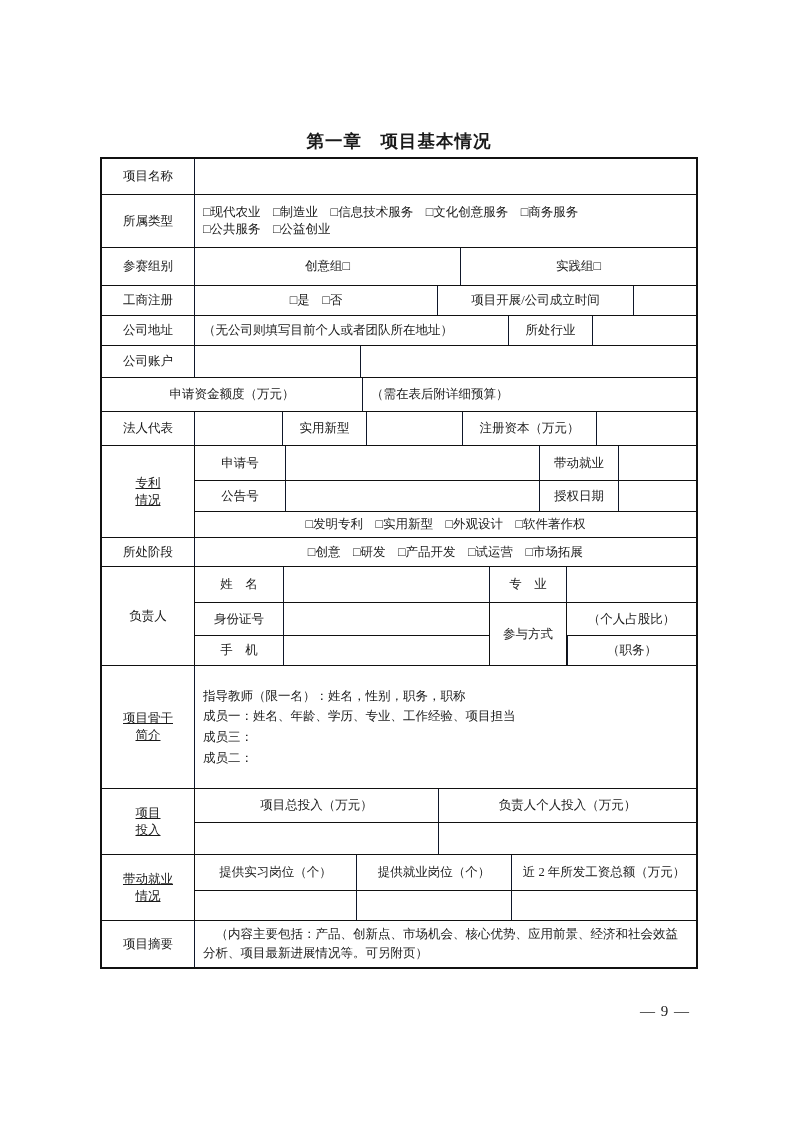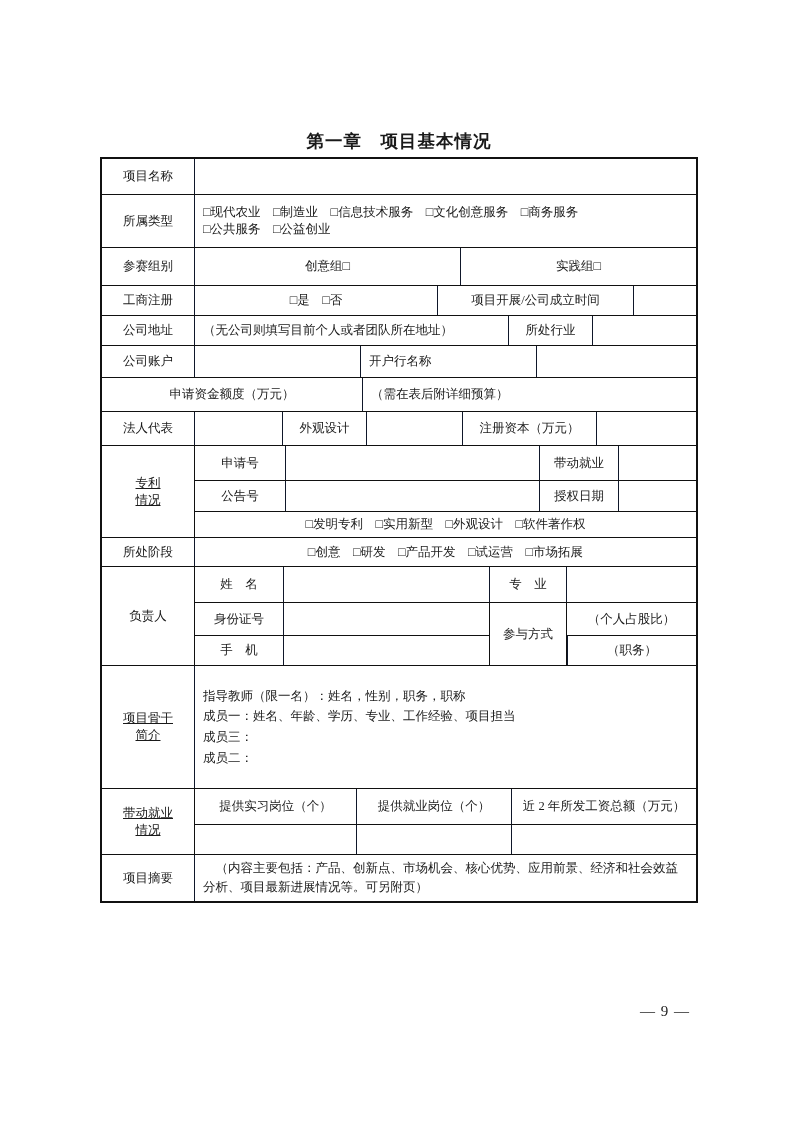--- a/index.html
+++ b/index.html
@@ -80,33 +80,32 @@
     <div class="r" style="height:30px">
       <div class="c lab">公司地址</div>
       <div class="c left" style="width:314px">（无公司则填写目前个人或者团队所在地址）</div>
       <div class="c" style="width:84px">所处行业</div>
       <div class="c grow"></div>
     </div>
 
     <div class="r" style="height:32px">
       <div class="c lab">公司账户</div>
       <div class="c" style="width:166px"></div>
-      <div class="c left" style="width:176px">开户行名称</div>
       <div class="c grow"></div>
     </div>
 
     <div class="r" style="height:34px">
       <div class="c" style="width:260px">申请资金额度（万元）</div>
       <div class="c grow left">（需在表后附详细预算）</div>
     </div>
 
     <div class="r" style="height:34px">
       <div class="c lab">法人代表</div>
       <div class="c" style="width:88px"></div>
-      <div class="c" style="width:84px">外观设计</div>
+      <div class="c" style="width:84px">实用新型</div>
       <div class="c" style="width:96px"></div>
       <div class="c" style="width:134px">注册资本（万元）</div>
       <div class="c grow"></div>
     </div>
 
     <div class="r" style="height:92px">
       <div class="c lab">
         <span class="prel">专利
 情况</span>
       </div>
@@ -171,20 +170,36 @@
       <div class="c grow left">
         <div class="stack team-lines">
           <div>指导教师（限一名）：姓名，性别，职务，职称</div>
           <div>成员一：姓名、年龄、学历、专业、工作经验、项目担当</div>
           <div>成员三：</div>
           <div>成员二：</div>
         </div>
       </div>
     </div>
 
+    <div class="r" style="height:66px">
+      <div class="c lab">
+        <span class="prel">项目
+投入</span>
+      </div>
+      <div class="stack grow bl">
+        <div class="r" style="height:33px">
+          <div class="c" style="width:243px">项目总投入（万元）</div>
+          <div class="c grow">负责人个人投入（万元）</div>
+        </div>
+        <div class="r grow">
+          <div class="c" style="width:243px"></div>
+          <div class="c grow"></div>
+        </div>
+      </div>
+    </div>
 
     <div class="r" style="height:66px">
       <div class="c lab">
         <span class="prel">带动就业
 情况</span>
       </div>
       <div class="stack grow bl">
         <div class="r" style="height:35px">
           <div class="c" style="width:161px">提供实习岗位（个）</div>
           <div class="c" style="width:155px">提供就业岗位（个）</div>

